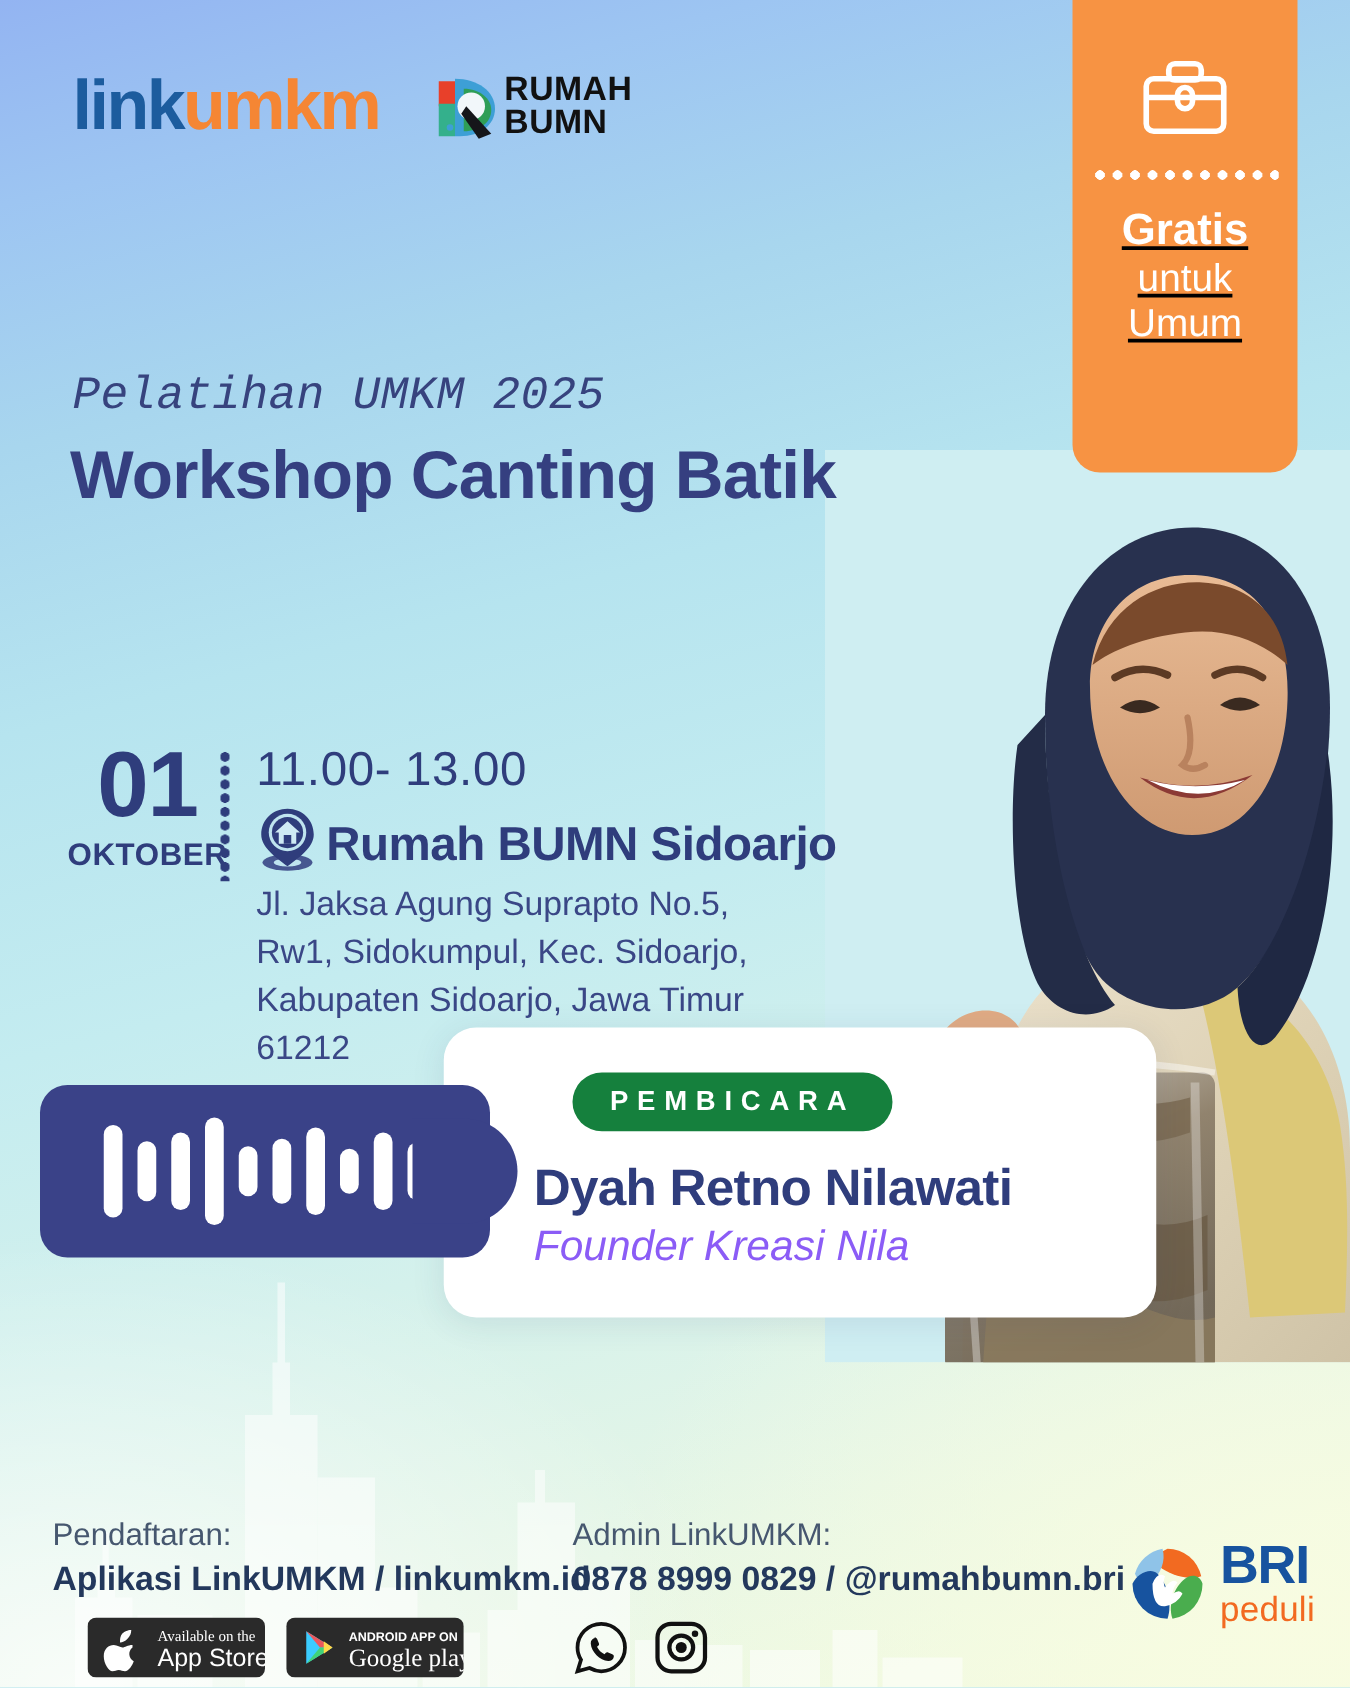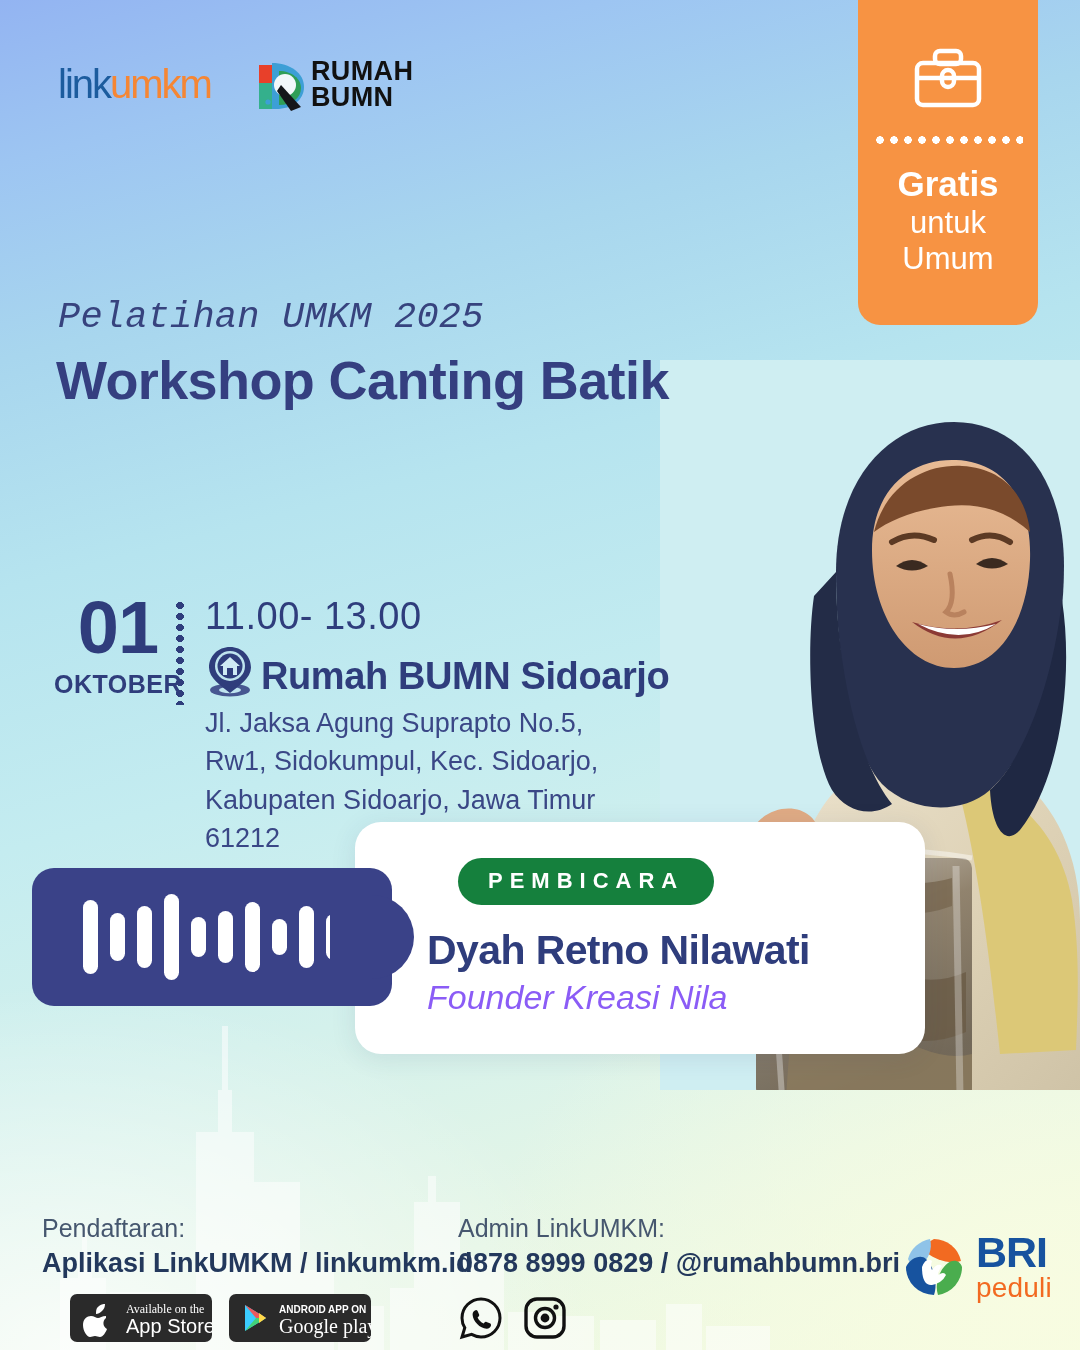--- a/index.html
+++ b/index.html
@@ -18,31 +18,31 @@
 
   
   .skyline{ position:absolute; left:0; bottom:0; width:1080px; height:330px; opacity:.85; }
 
   
   .photo-wrap{ position:absolute; right:0; top:360px; width:420px; height:730px; overflow:hidden; }
   .photo{ position:absolute; inset:0; }
 
   
   .logos{ position:absolute; left:58px; top:55px; display:flex; align-items:center; gap:44px; }
-  .linkumkm{ font-size:40px; font-weight:400; letter-spacing:-2.0px; line-height:1; white-space:nowrap; }
+  .linkumkm{ font-size:56px; font-weight:700; letter-spacing:-2.0px; line-height:1; white-space:nowrap; }
   .linkumkm .lk-link{ color:#1c5c9e; }
   .linkumkm .lk-umkm{ color:#f58634; }
   .rb-logo{ display:flex; align-items:center; }
   .rb-text{ font-size:27px; font-weight:800; line-height:0.97; color:#111; letter-spacing:0.4px; }
 
   
   .badge{
-    position:absolute; left:858px; top:0; width:180px; height:325px;
+    position:absolute; left:858px; top:0; width:180px; height:378px;
     background:#f79343; border-radius:0 0 22px 22px;
-    display:flex; flex-direction:column; align-items:center;
+    display:flex; flex-direction:column; align-items:center;text-decoration:underline;
   }
   .badge-icon{ margin-top:46px; }
   .badge-dots{ width:150px; height:8px; margin-top:26px;
     background-image:radial-gradient(circle, #ffffff 46%, rgba(255,255,255,0) 48%);
     background-size:14px 8px; background-repeat:repeat-x; }
   .badge-txt{ margin-top:20px; text-align:center; color:#fff; line-height:1.16; }
   .badge-txt .g1{ font-size:35px; font-weight:700; display:block; }
   .badge-txt .g2{ font-size:31px; font-weight:400; display:block; }
   .badge-txt .g3{ font-size:31px; font-weight:400; display:block; }
 

